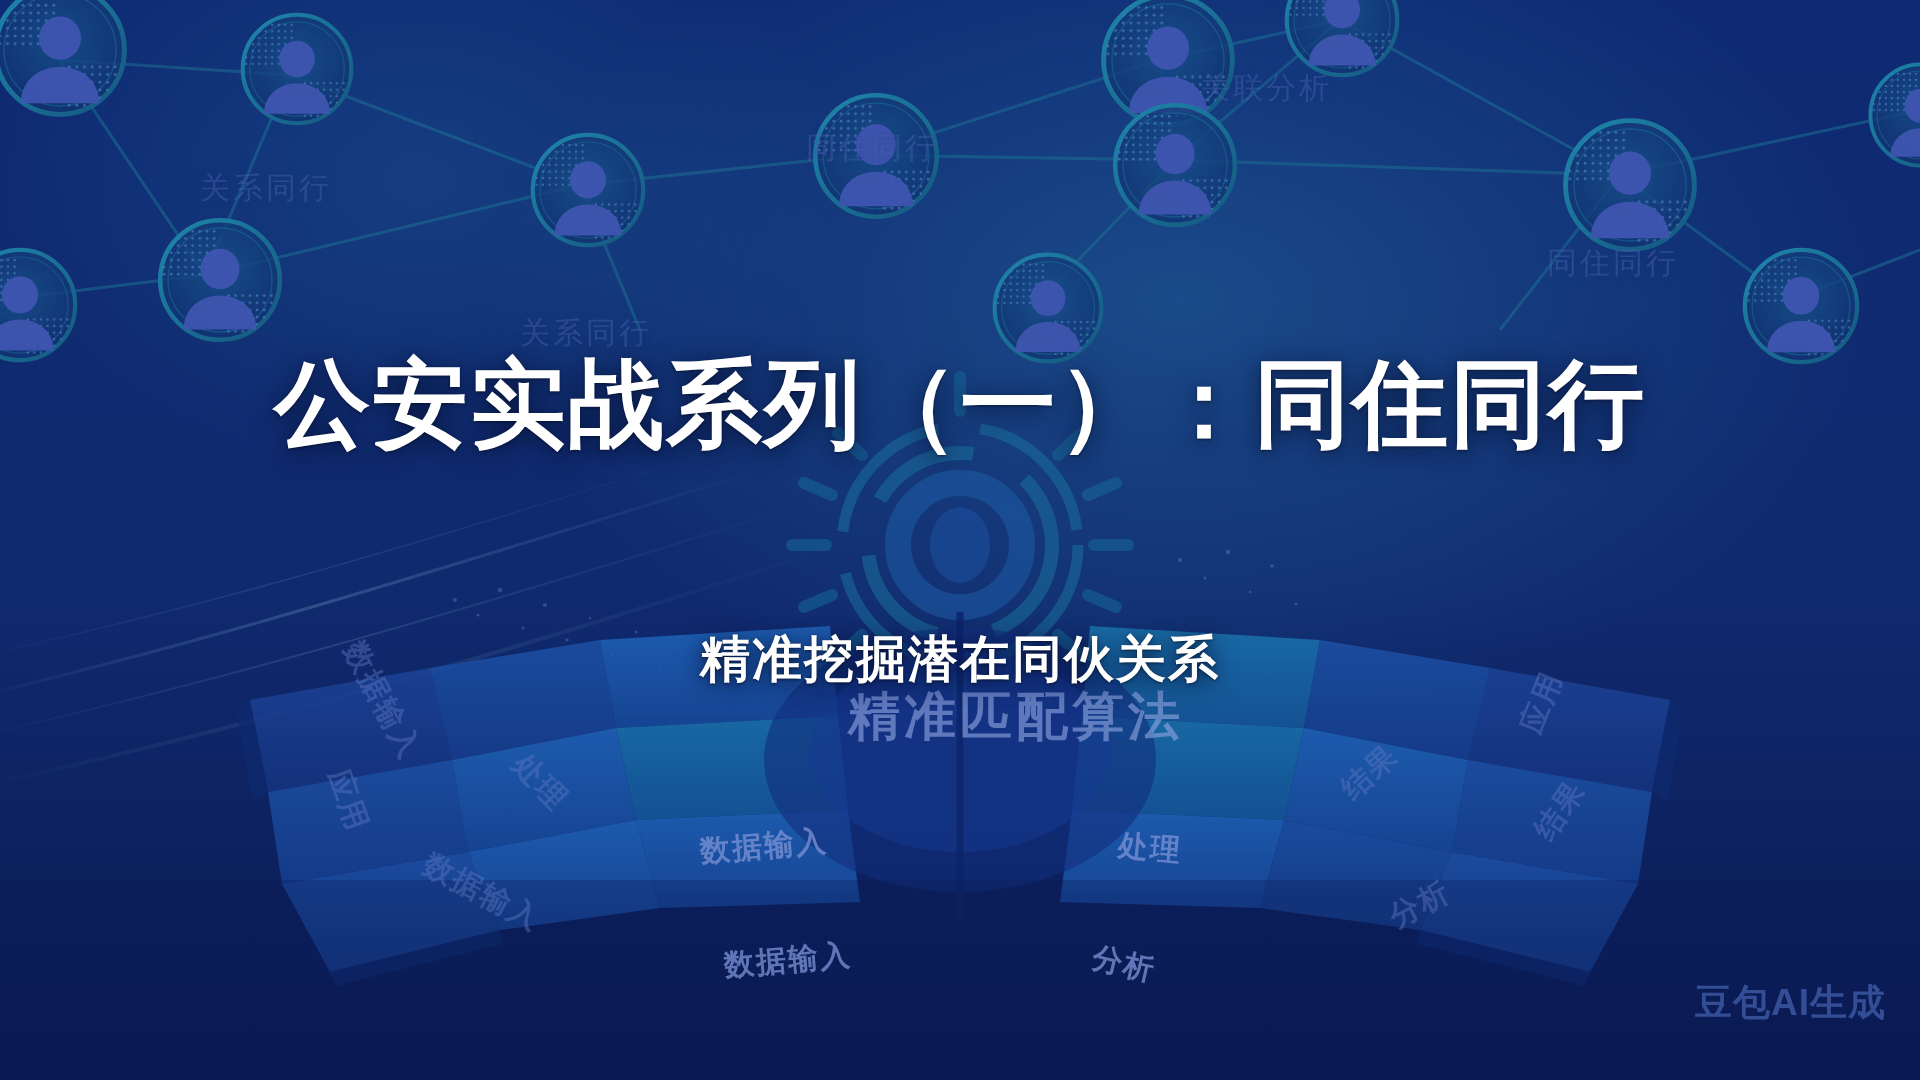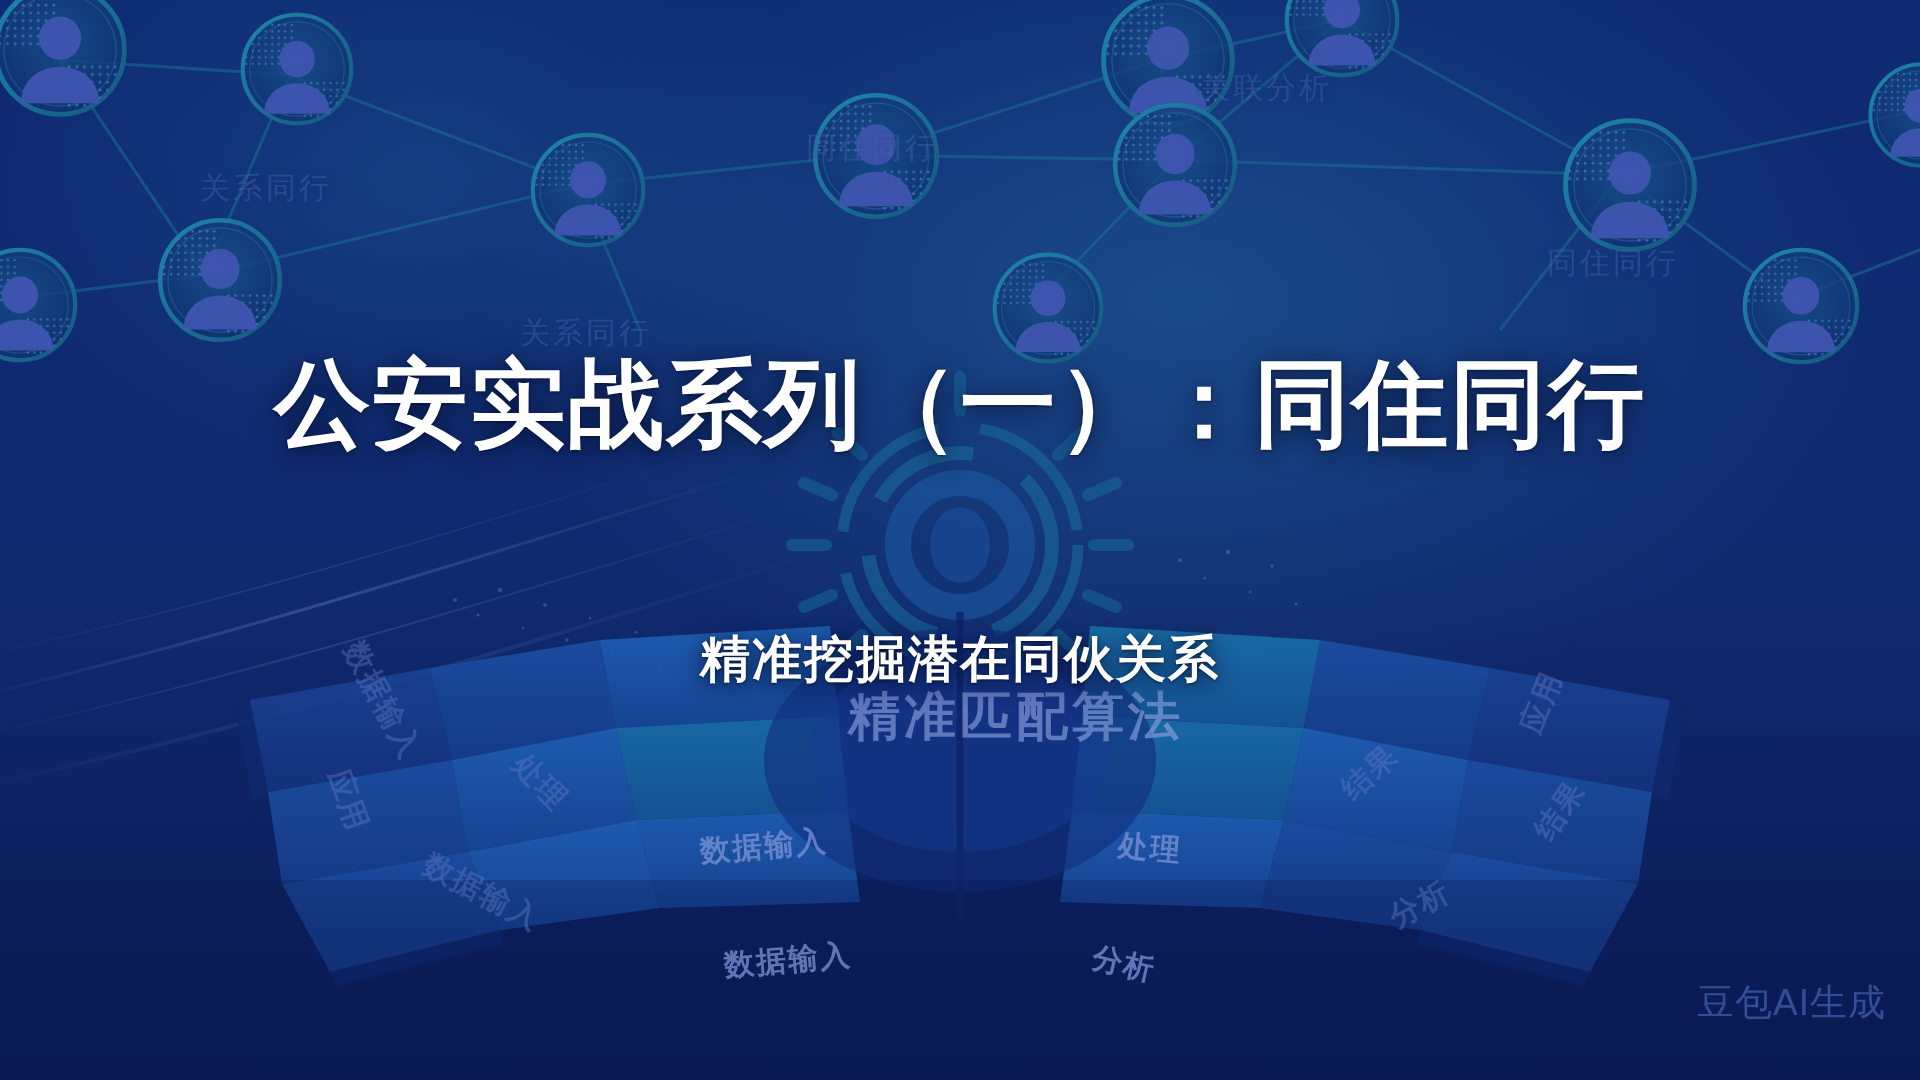--- a/index.html
+++ b/index.html
@@ -82,21 +82,21 @@
     margin-top:40px;
   }
 
   
   .ai-watermark{
     position:absolute;
     right:34px;bottom:52px;
     color:#38539c;
     opacity:.92;
     font-size:37px;
-    font-weight:400;
+    font-weight:700;
     letter-spacing:1px;
     white-space:nowrap;
   }
 </style>
 </head>
 <body>
 
 <div class="stage">
 
   <svg class="svg-layer" width="1920" height="1080" viewBox="0 0 1920 1080">

